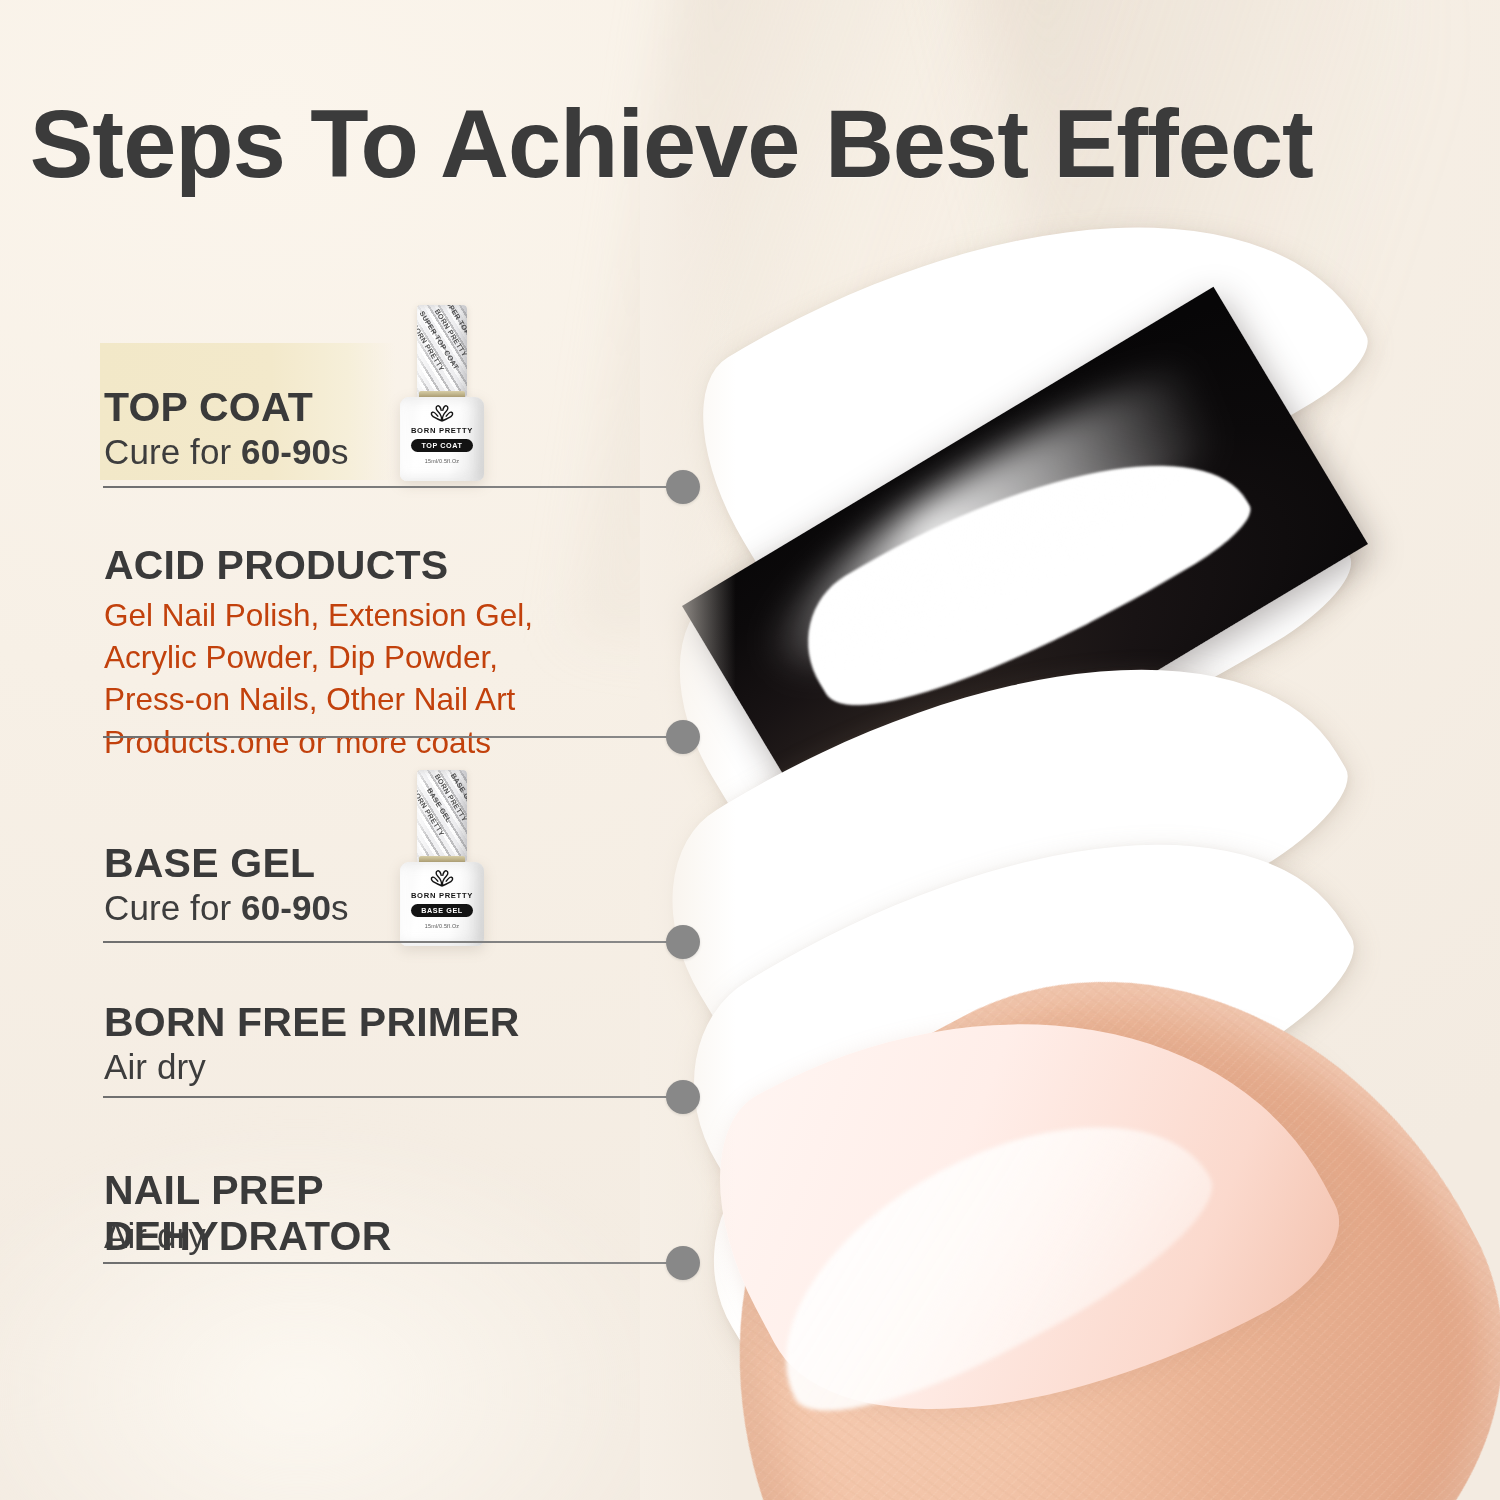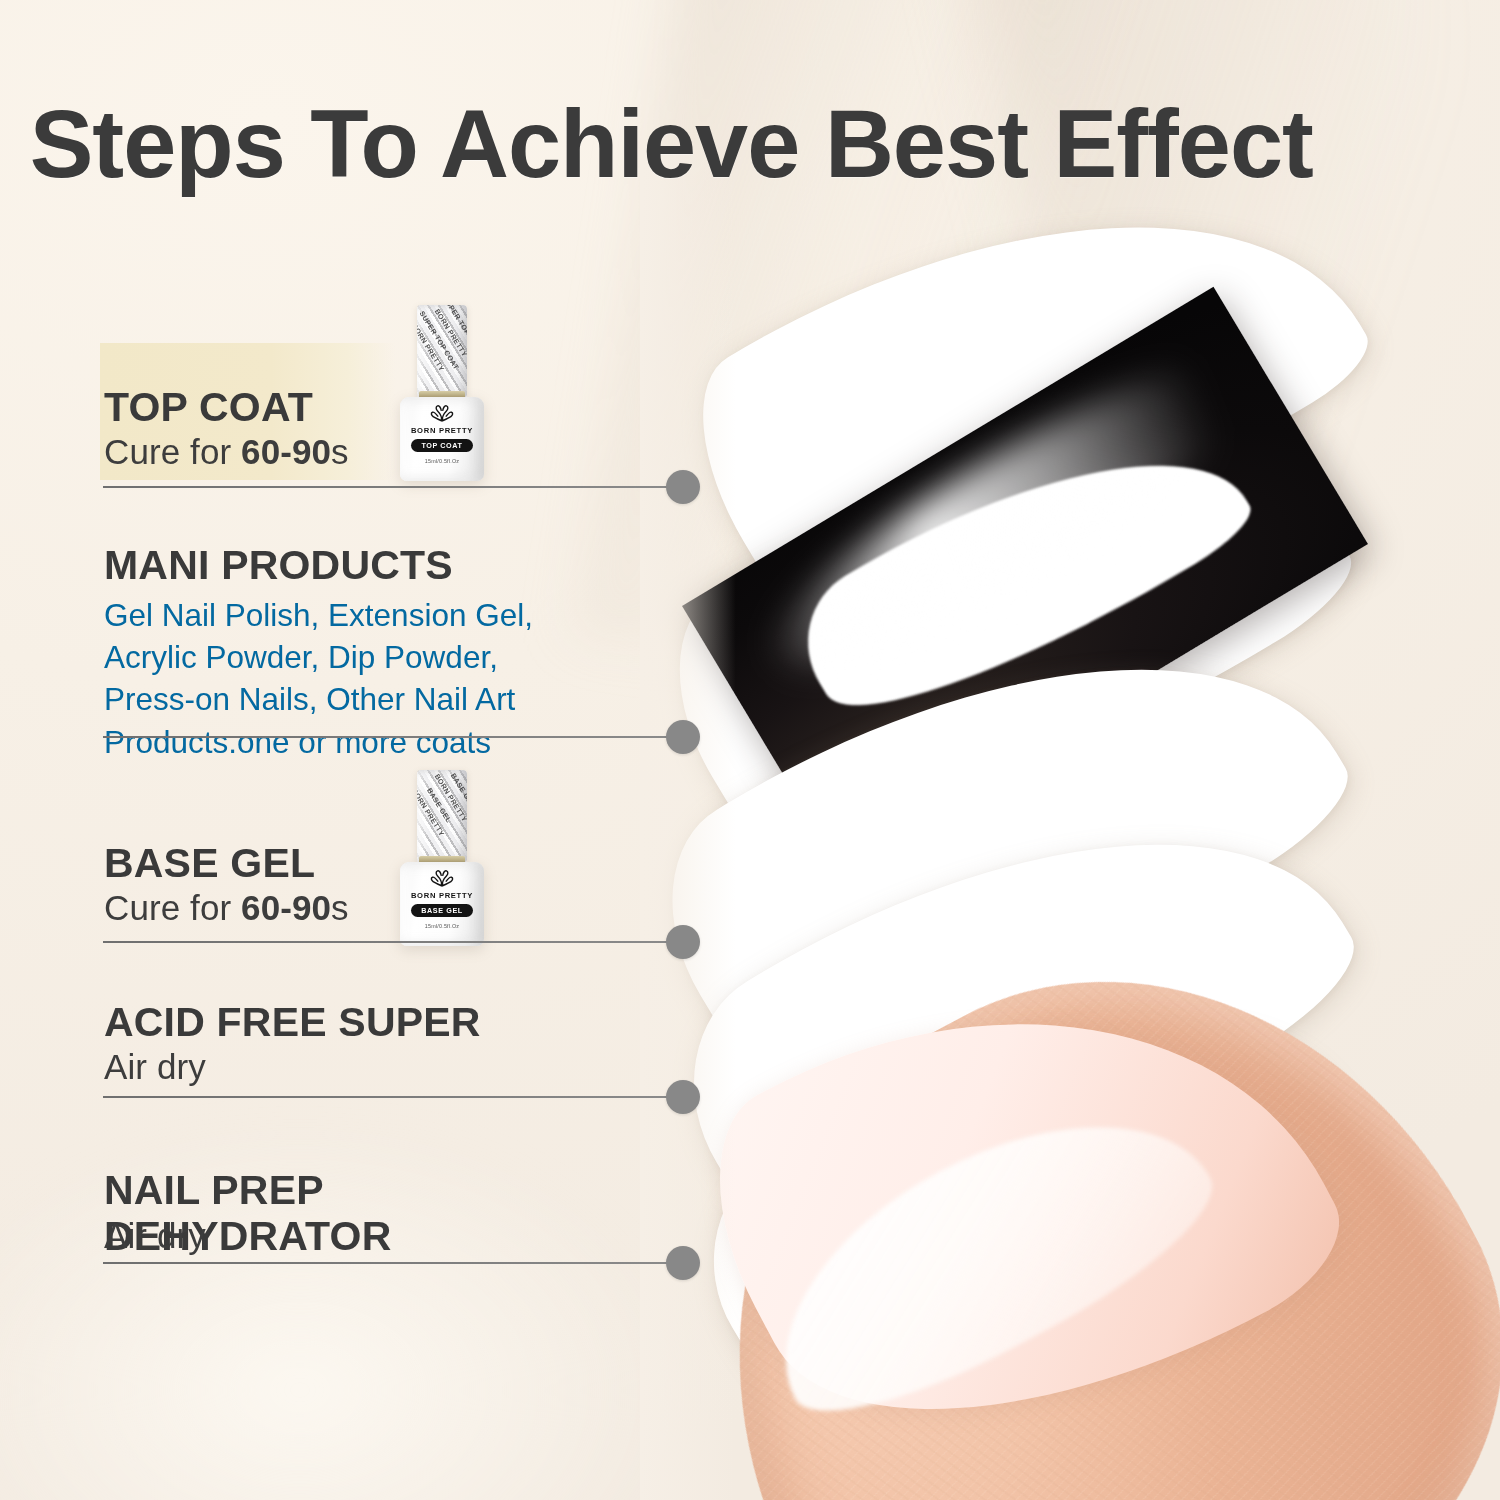--- a/index.html
+++ b/index.html
@@ -163,21 +163,21 @@
     font-weight:400;
     color:#3d3d3d;
     letter-spacing:.1px;
   }
   .step-sub b { font-weight:700; }
 
   .step-desc {
     position:absolute;
     font-size:31.5px;
     font-weight:400;
-    color:#0369a1;
+    color:#c2410c;
     line-height:1.34;
     white-space:pre-line;
   }
 
   .step-line {
     position:absolute; left:103px; height:2px;
     width:578px;
     background:linear-gradient(90deg,#6f6f6f 0%, #7d7d7d 55%, #8b8b8b 100%);
   }
   .step-dot {
@@ -306,21 +306,21 @@
         <div class="b-pill">TOP COAT</div>
         <div class="b-vol">15ml/0.5fl.Oz</div>
       </div>
     </div>
 
     <div class="step-line" style="top:486px;"></div>
     <div class="step-dot" style="left:666px; top:470px;"></div>
   </div>
 
   <div class="step">
-    <div class="step-title" style="left:104px; top:543px;">MANI PRODUCTS</div>
+    <div class="step-title" style="left:104px; top:543px;">ACID PRODUCTS</div>
     <div class="step-desc" style="left:104px; top:594px;">Gel Nail Polish, Extension Gel,
 Acrylic Powder, Dip Powder,
 Press-on Nails, Other Nail Art
 Products.one or more coats</div>
     <div class="step-line" style="top:736px;"></div>
     <div class="step-dot" style="left:666px; top:720px;"></div>
   </div>
 
   <div class="step">
     <div class="step-title" style="left:104px; top:841px;">BASE GEL</div>
@@ -352,21 +352,21 @@
         <div class="b-pill">BASE GEL</div>
         <div class="b-vol">15ml/0.5fl.Oz</div>
       </div>
     </div>
 
     <div class="step-line" style="top:941px;"></div>
     <div class="step-dot" style="left:666px; top:925px;"></div>
   </div>
 
   <div class="step">
-    <div class="step-title" style="left:104px; top:1000px;">ACID FREE SUPER</div>
+    <div class="step-title" style="left:104px; top:1000px;">BORN FREE PRIMER</div>
     <div class="step-sub" style="left:104px; top:1047px;">Air dry</div>
     <div class="step-line" style="top:1096px;"></div>
     <div class="step-dot" style="left:666px; top:1080px;"></div>
   </div>
 
   <div class="step">
     <div class="step-title" style="left:104px; top:1168px;">NAIL PREP
 DEHYDRATOR</div>
     <div class="step-sub" style="left:104px; top:1216px;">Air dry</div>
     <div class="step-line" style="top:1262px;"></div>

